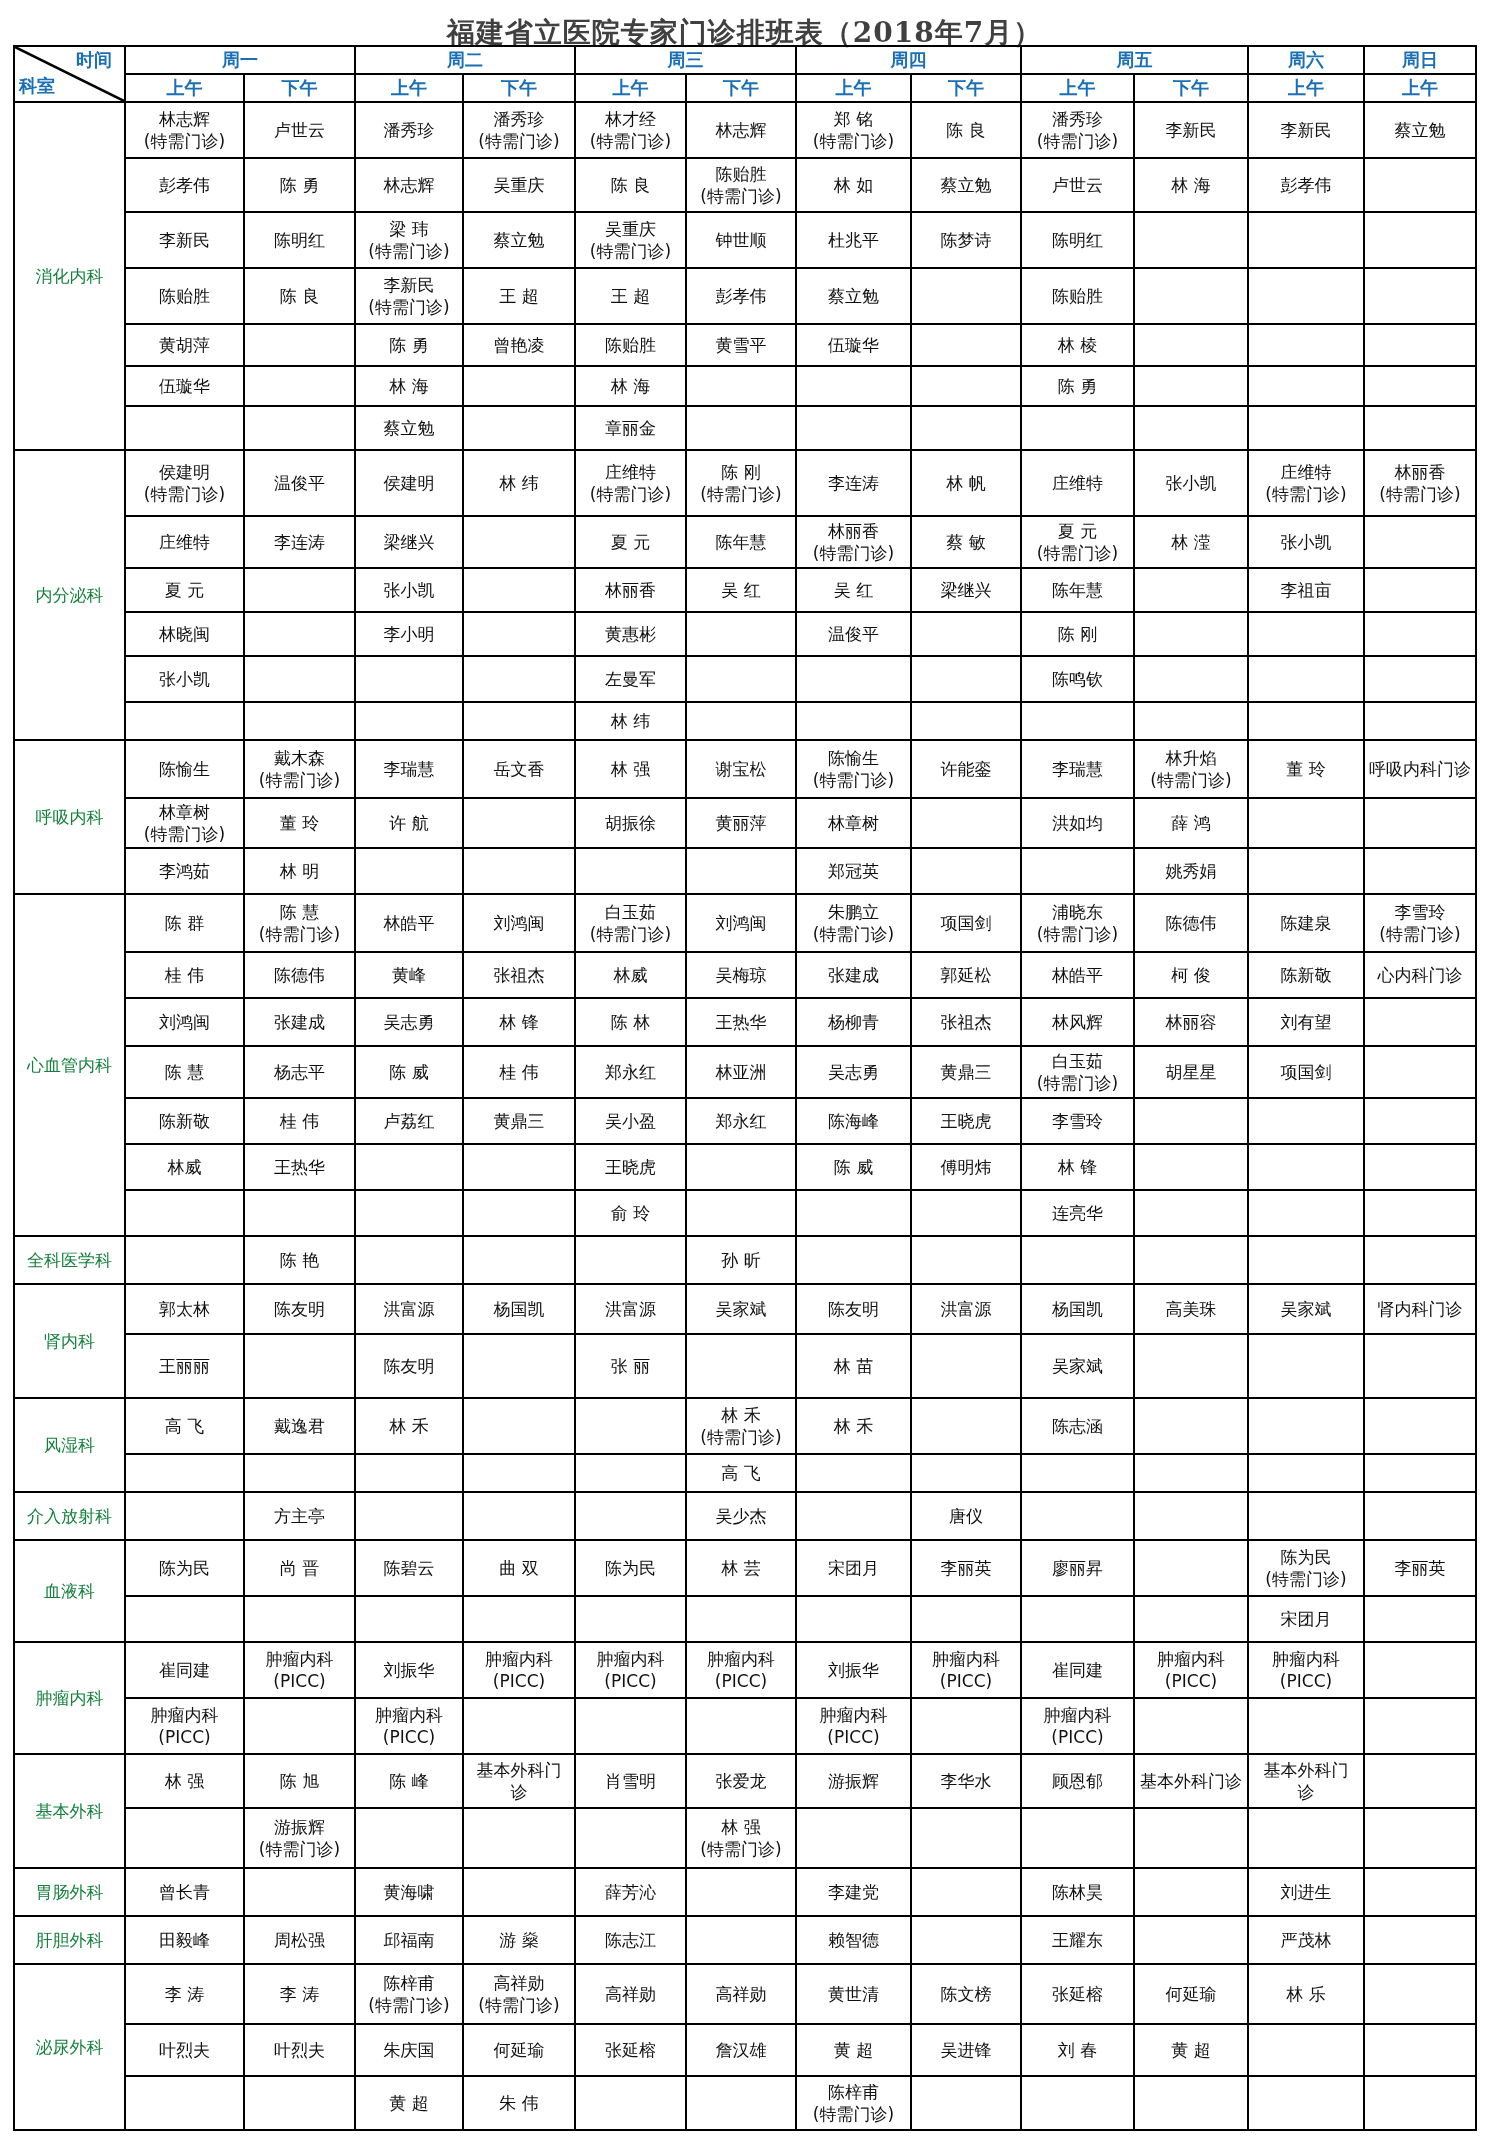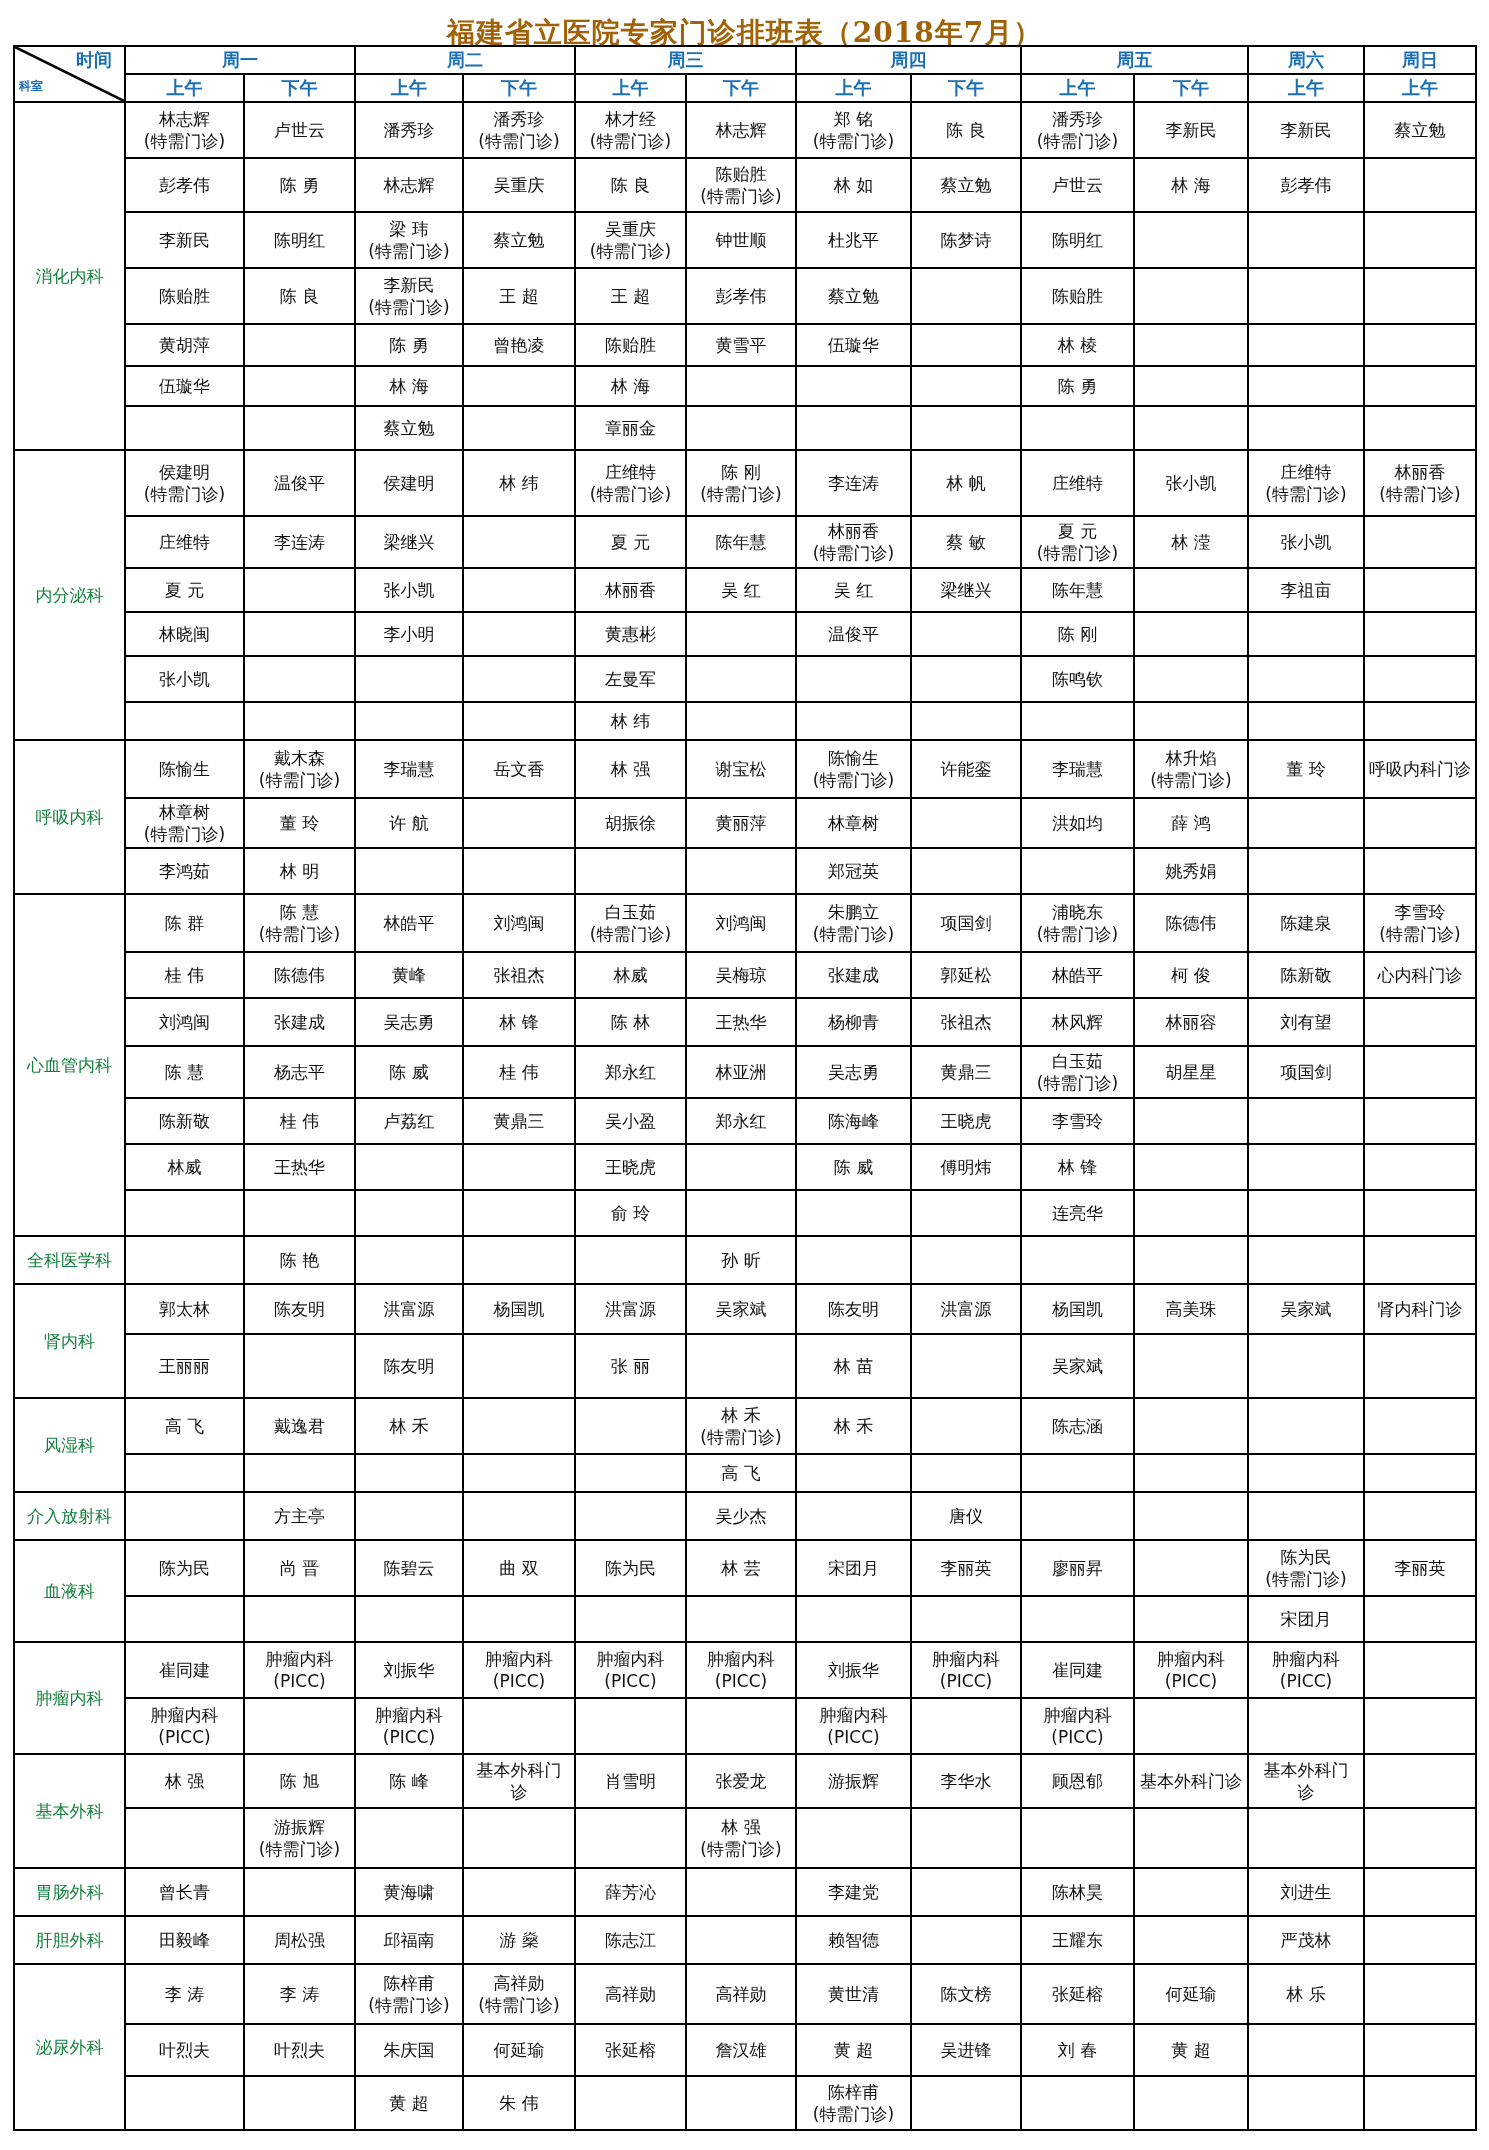--- a/index.html
+++ b/index.html
@@ -1,25 +1,25 @@
 <!DOCTYPE html>
 <html><head>
 <meta charset="utf-8">
 <style>
   html, body { margin: 0; padding: 0; background: #ffffff; }
   body { width: 1489px; height: 2150px; position: relative; font-family: "DejaVu Sans", "Liberation Sans", sans-serif; color: #111; }
-  .title { position: absolute; left: 0; top: 14px; width: 1489px; text-align: center; font-family: "DejaVu Serif", "Liberation Serif", serif; font-size: 28px; font-weight: bold; letter-spacing: 1px; color: #a16207; }
+  .title { position: absolute; left: 0; top: 14px; width: 1489px; text-align: center; font-family: "DejaVu Serif", "Liberation Serif", serif; font-size: 28px; font-weight: bold; letter-spacing: 1px; color: #404040; }
   table.sched { position: absolute; left: 13px; top: 45px; width: 1463px; border-collapse: collapse; table-layout: fixed; }
   table.sched td, table.sched th { border: 2.5px solid #000; text-align: center; vertical-align: middle; padding: 0; font-size: 17px; line-height: 22px; font-weight: normal; overflow: hidden; }
   table.sched th { color: #1a6fb5; font-weight: bold; font-size: 18px; height: 26px; }
   .dept { color: #15803d; font-weight: bold; font-size: 18px; }
   .corner { position: relative; }
   .corner svg { position: absolute; left: 0; top: 0; width: 100%; height: 100%; }
   .corner .c-time { position: absolute; right: 12px; top: 2px; color: #1a6fb5; font-weight: bold; font-size: 18px; }
-  .corner .c-dept { position: absolute; left: 4px; bottom: 4px; color: #1a6fb5; font-weight: bold; font-size: 12px; }
+  .corner .c-dept { position: absolute; left: 4px; bottom: 4px; color: #1a6fb5; font-weight: bold; font-size: 18px; }
   .cell { white-space: pre-line; }
 </style>
 </head>
 <body>
 
 <div class="title">福建省立医院专家门诊排班表（2018年7月）</div>
 
 <table class="sched">
   <colgroup>
     <col style="width:111px">

